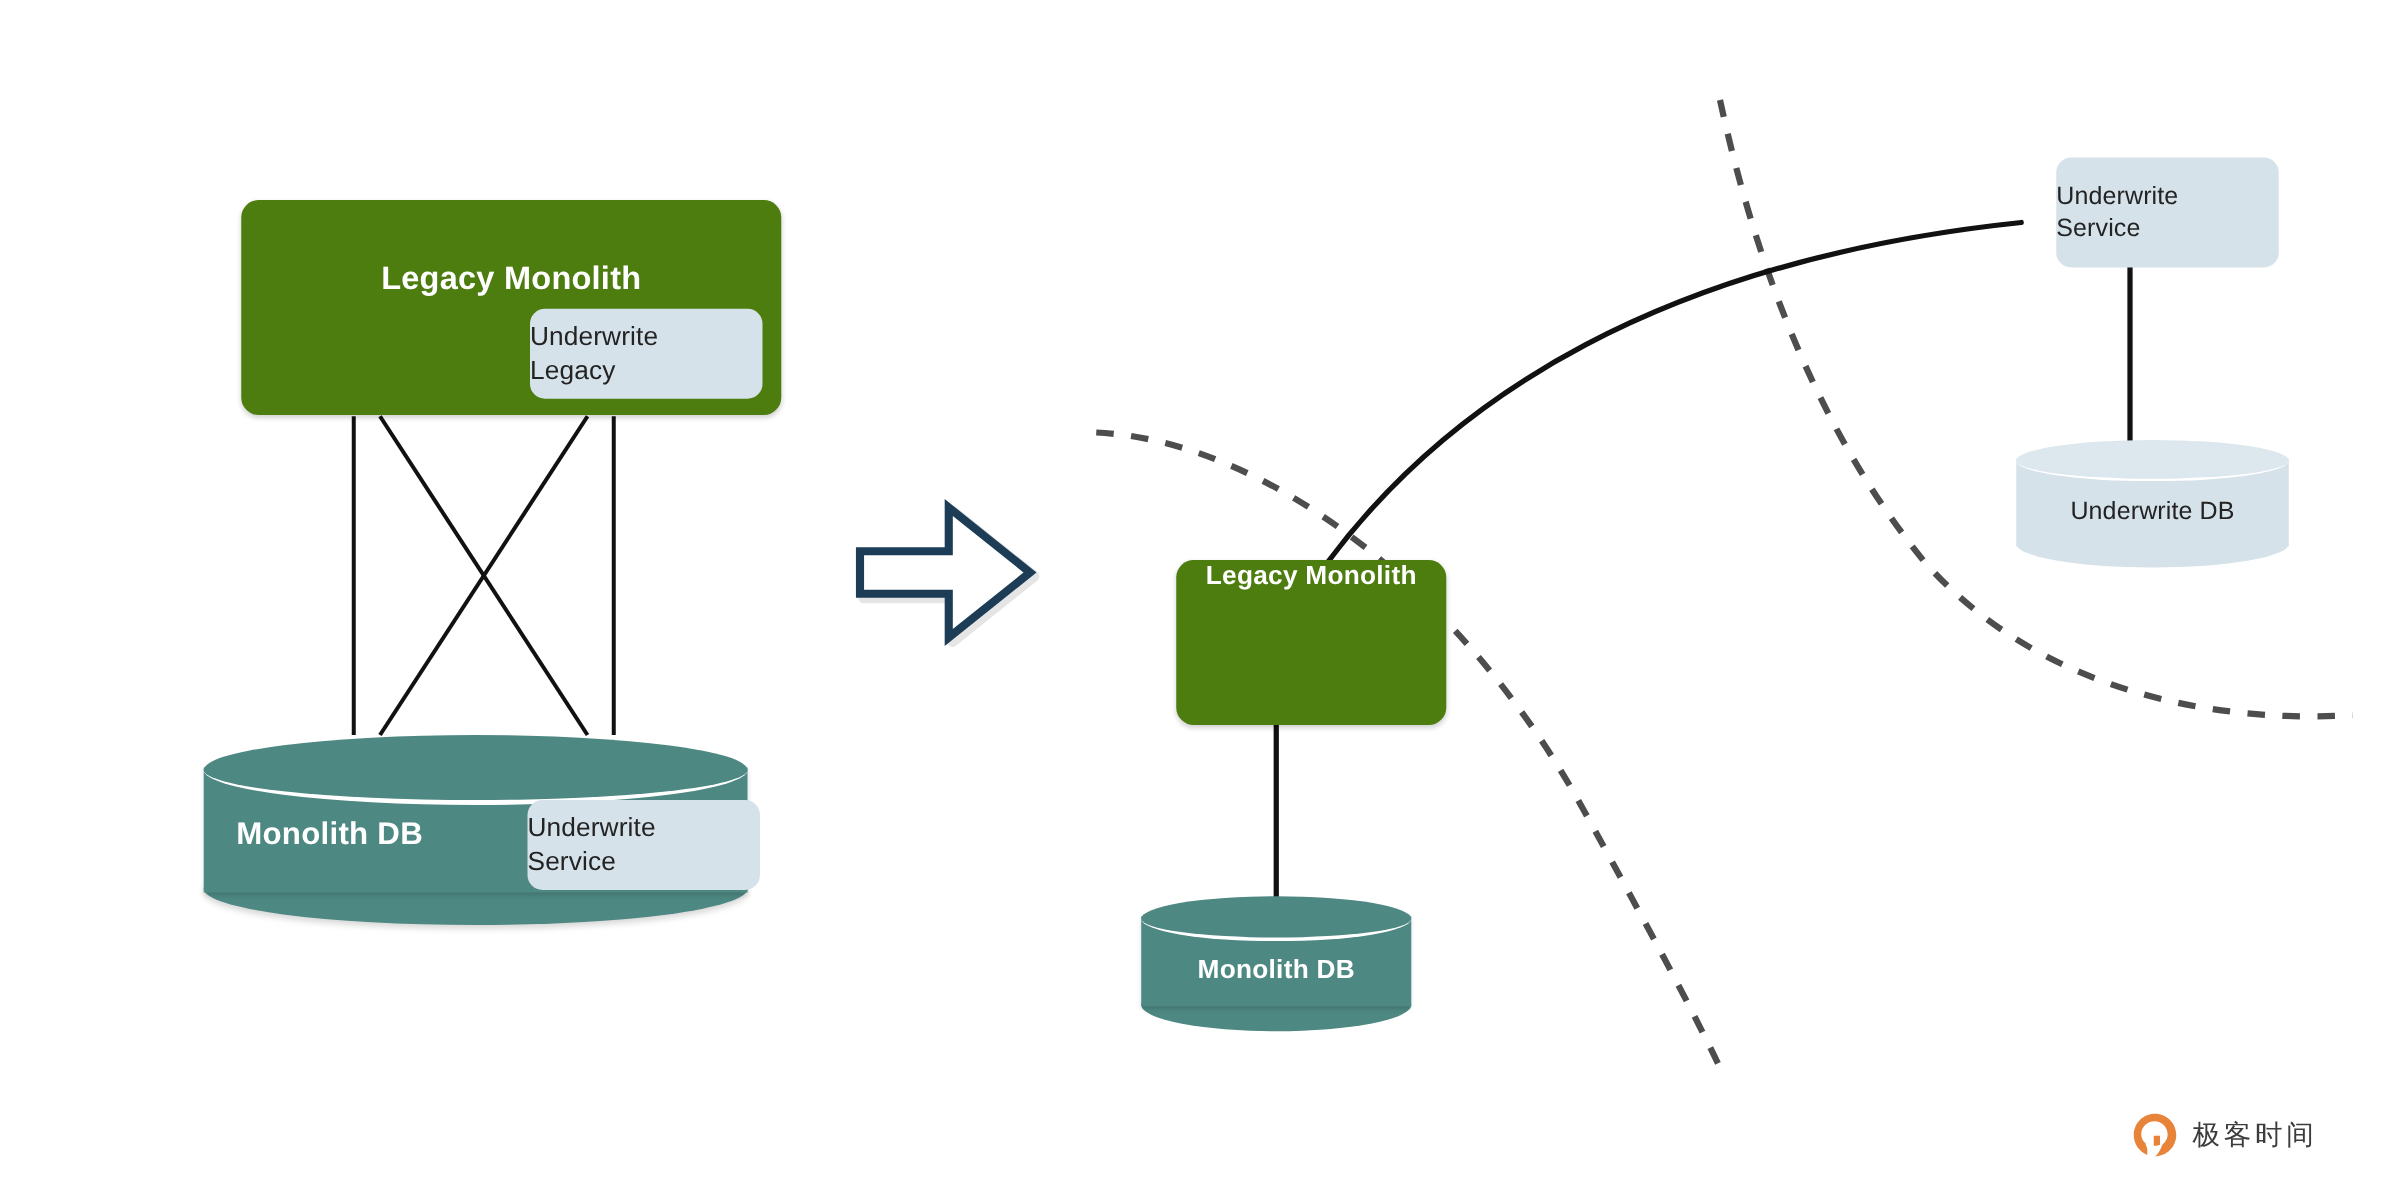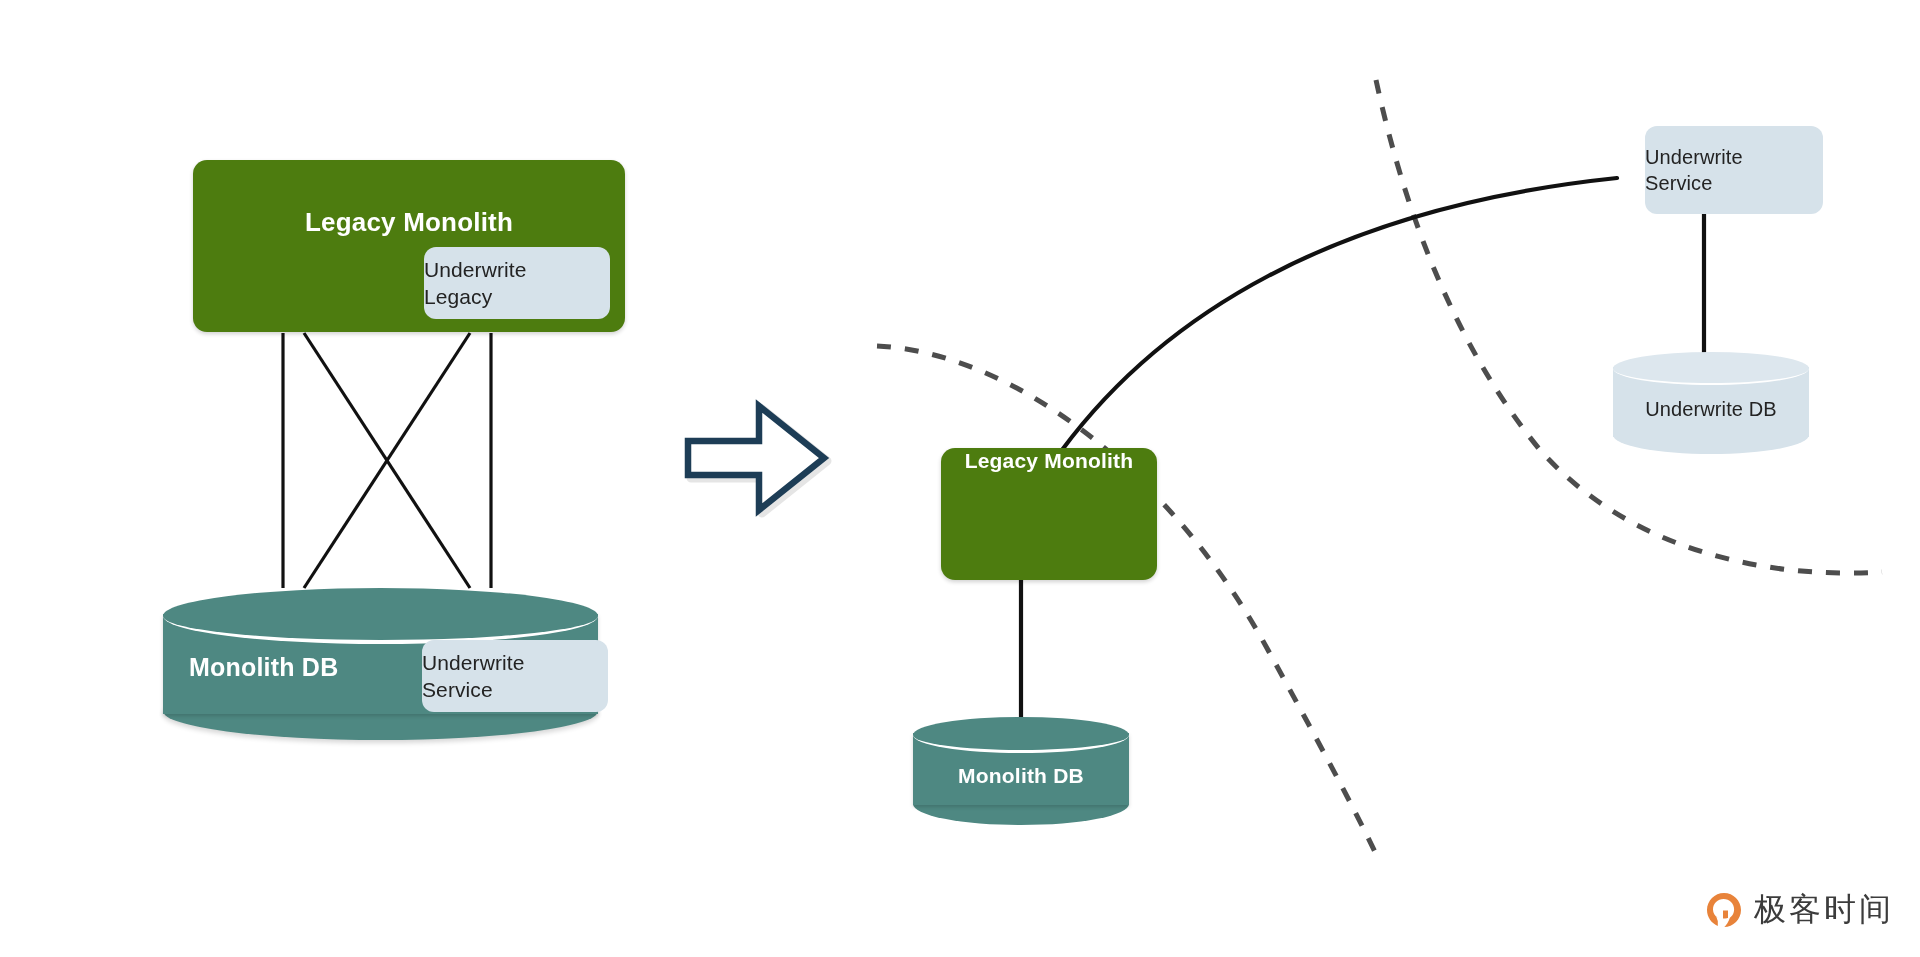--- a/index.html
+++ b/index.html
@@ -159,21 +159,21 @@
   }
   #monolith-db-right .top-ellipse {
     top: 0; height: 33px; background: #4e8882;
     border-bottom: 3px solid #ffffff;
   }
   #monolith-db-right .cyl-label {
     left: 0; right: 0; top: 46px; font-size: 21px;
   }
 
   
-  #underwrite-db { left: 1613px; top: 352px; width: 196px; height: 105px; }
+  #underwrite-db { left: 1613px; top: 352px; width: 218px; height: 105px; }
   #underwrite-db .body {
     top: 15px; height: 70px; background: #d6e2ea;
   }
   #underwrite-db .bottom-ellipse {
     top: 64px; height: 38px; background: #d6e2ea;
   }
   #underwrite-db .top-ellipse {
     top: 0; height: 31px; background: #dde7ee;
     border-bottom: 2px solid #ffffff;
   }
@@ -201,21 +201,21 @@
   
   #watermark {
     position: absolute;
     left: 1704px;
     top: 888px;
     display: flex;
     align-items: center;
     gap: 10px;
   }
   #watermark .wm-text {
-    font-size: 32px;
+    font-size: 22px;
     color: #3c3c3c;
     letter-spacing: 3px;
     font-family: "DejaVu Sans", sans-serif;
   }
 </style>
 </head>
 <body>
 
 <div id="canvas">
 

